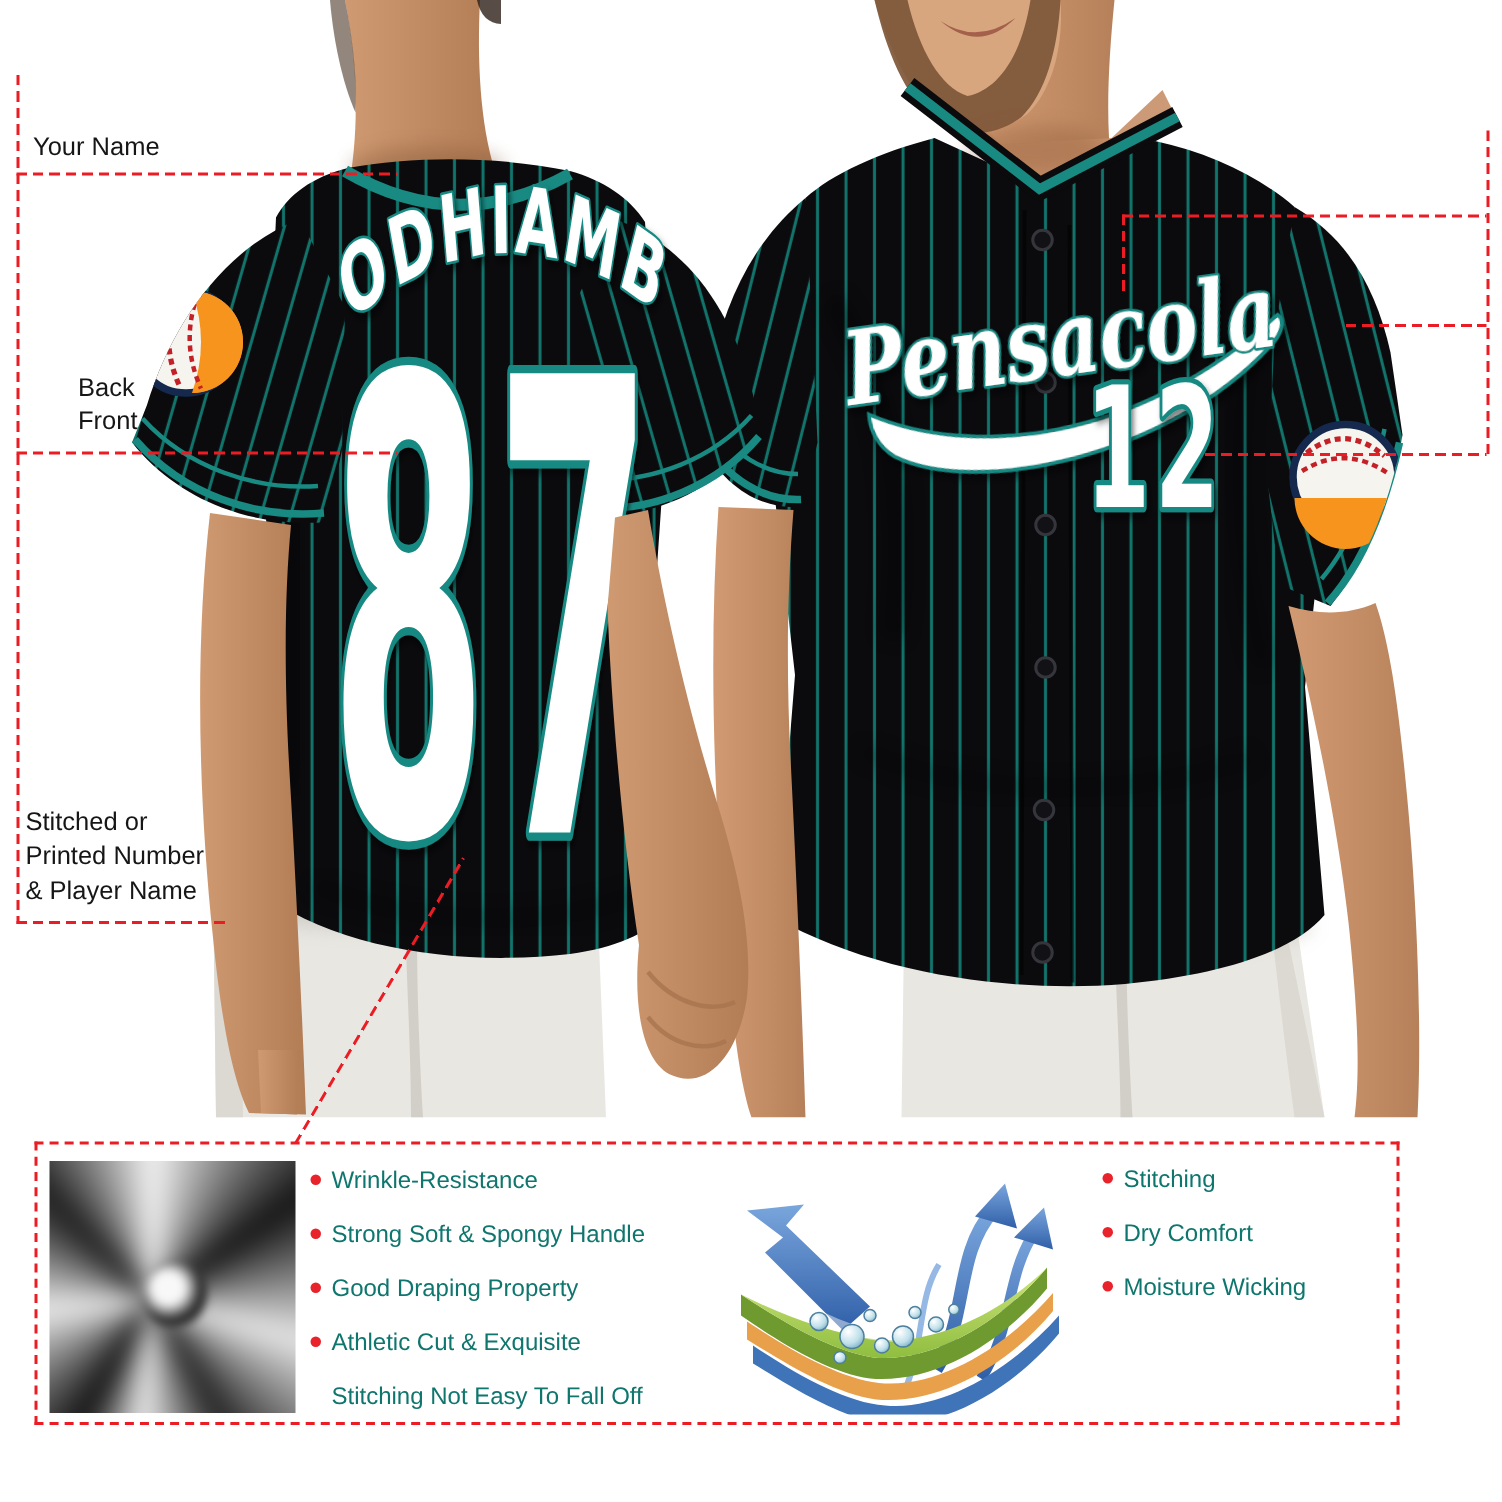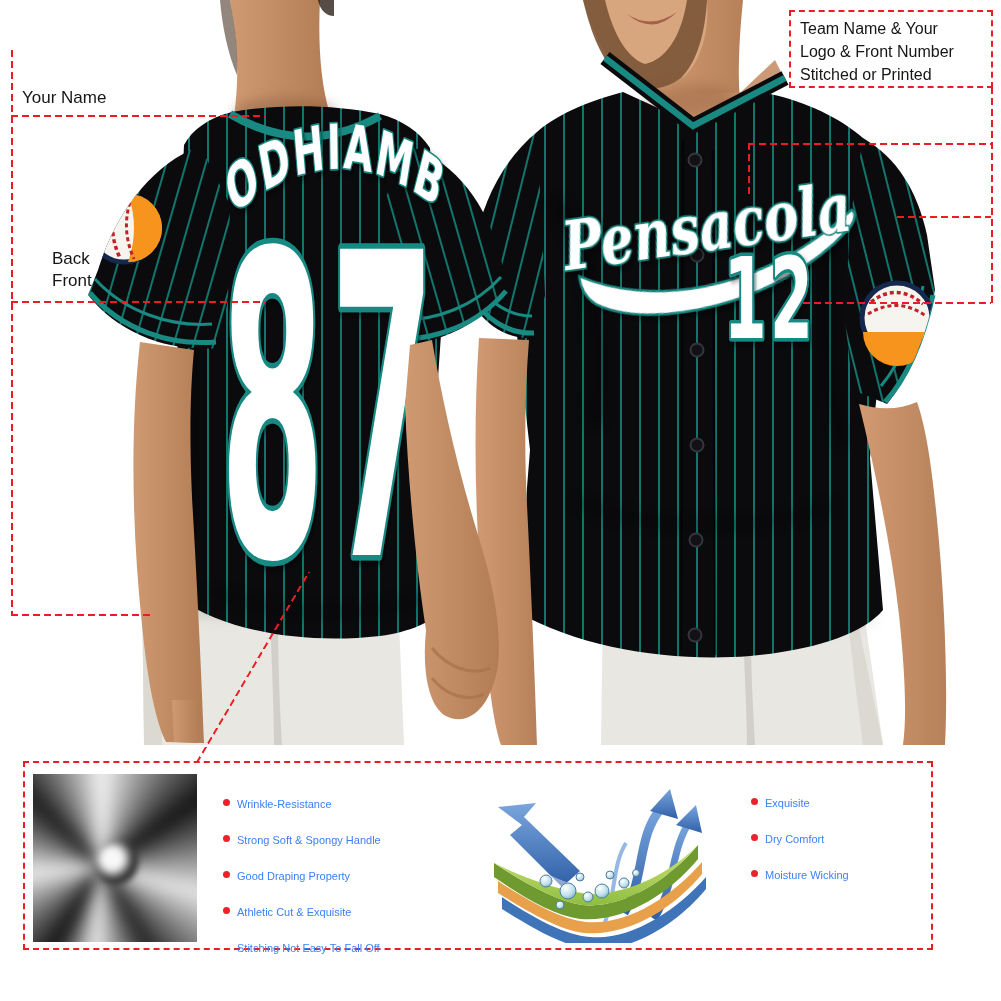--- a/index.html
+++ b/index.html
@@ -19,21 +19,21 @@
             font-size:16px;line-height:23px;color:#161616;z-index:31;position:absolute;}
   
   #bottom-box{position:absolute;left:23px;top:761px;width:910px;height:189px;z-index:20;}
   #swatch{position:absolute;left:8px;top:11px;width:164px;height:168px;overflow:hidden;}
   #swatch .swirl{position:absolute;left:-18%;top:-18%;width:136%;height:136%;filter:blur(7px);
     background:conic-gradient(from 210deg at 44% 54%,
       #101010 0deg,#ececec 55deg,#1c1c1c 105deg,#f4f4f4 150deg,
       #141414 205deg,#e6e6e6 255deg,#222 300deg,#f0f0f0 335deg,#101010 360deg);}
   #swatch .swirl-core{position:absolute;left:38%;top:40%;width:26%;height:26%;border-radius:50%;
     background:radial-gradient(circle at 40% 40%,#f8f8f8 0 28%,#222 60%,#888 100%);filter:blur(3px);}
-  .feat-list{position:absolute;list-style:none;margin:16px;padding:0;font-size:11px;line-height:36px;color:#3b82f6;}
+  .feat-list{position:absolute;list-style:none;margin:0;padding:0;font-size:16px;line-height:36px;color:#0f766e;}
   #feat-left{left:182px;top:7px;}
   #feat-right{left:710px;top:6px;}
   .feat-list li{white-space:nowrap;}
   .bullet{display:inline-block;width:7px;height:7px;border-radius:50%;background:#e8232b;
           margin-right:7px;vertical-align:2px;}
   .no-bullet .bullet{visibility:hidden;}
   #fabric-diagram{position:absolute;left:459px;top:22px;}
 </style>
 </head>
 <body>
@@ -236,26 +236,26 @@
   <div class="ann dash-v" style="left:11px;top:50px;height:566px;"></div>
   <div class="ann dash-h" style="left:11px;top:115px;width:254px;"></div>
   <div class="ann dash-h" style="left:11px;top:301px;width:254px;"></div>
   <div class="ann dash-h" style="left:11px;top:614px;width:141px;"></div>
 
   <div class="lbl" style="left:22px;top:87px;"><span>Your Name</span></div>
   <div class="lbl" style="left:22px;top:248px;margin-left:30px;">
     <div>Back</div>
     <div>Front</div>
   </div>
-
-  <div id="team-box" class="dash-box">
-    <div>Team Name &amp; Your</div>
-    <div>Logo &amp; Front Number</div>
-    <div>Stitched or Printed</div>
+  <div class="lbl lbl3" style="left:17px;top:536px;">
+    <div>Stitched or</div>
+    <div>Printed  Number</div>
+    <div>&amp; Player Name</div>
   </div>
+
 
   <div class="ann dash-v" style="left:991px;top:87px;height:216px;"></div>
   <div class="ann dash-h" style="left:748px;top:143px;width:243px;"></div>
   <div class="ann dash-v" style="left:748px;top:143px;height:52px;"></div>
   <div class="ann dash-h" style="left:897px;top:216px;width:94px;"></div>
   <div class="ann dash-h" style="left:803px;top:302px;width:188px;"></div>
 
   <div class="ann dash-diag" style="left:196px;top:762px;width:221px;transform:rotate(-59.5deg);"></div>
 
   <div id="bottom-box" class="dash-box">
@@ -318,18 +318,18 @@
         <circle cx="118" cy="106" r="7"></circle>
           <circle cx="140" cy="98" r="5"></circle>
           <circle cx="96" cy="92" r="4"></circle>
         <circle cx="126" cy="90" r="4"></circle>
           <circle cx="152" cy="88" r="3.5"></circle>
           <circle cx="76" cy="120" r="4"></circle>
       </g>
     </svg>
 
     <ul id="feat-right" class="feat-list">
-      <li><span class="bullet"></span><span>Exquisite</span></li>
+      <li><span class="bullet"></span><span>Stitching</span></li>
       <li><span class="bullet"></span><span>Dry Comfort</span></li>
       <li><span class="bullet"></span><span>Moisture Wicking</span></li>
     </ul>
   </div>
 </div>
 
 </body></html>

